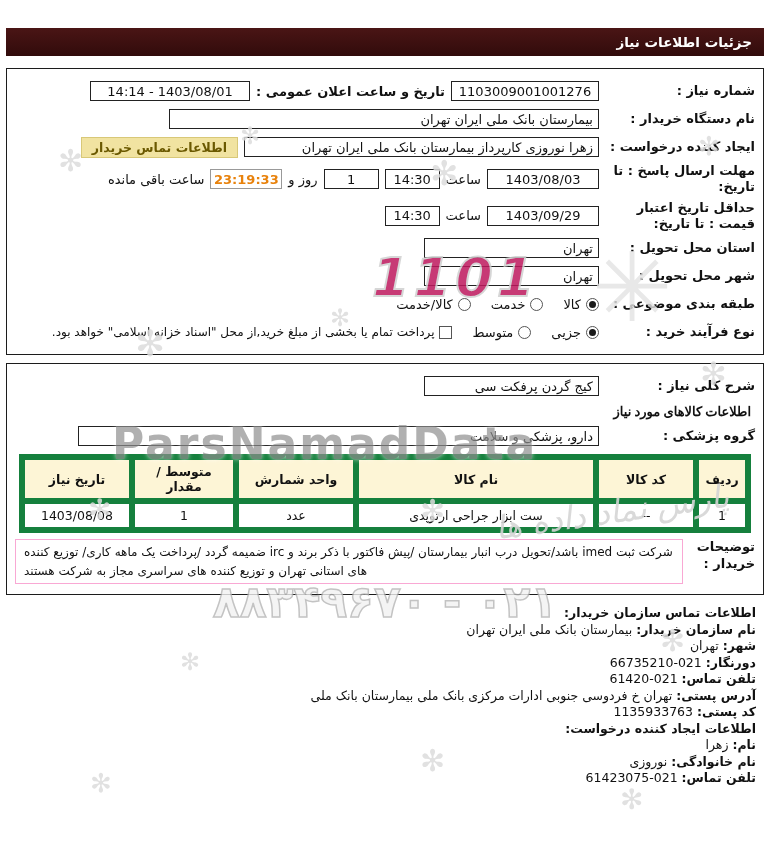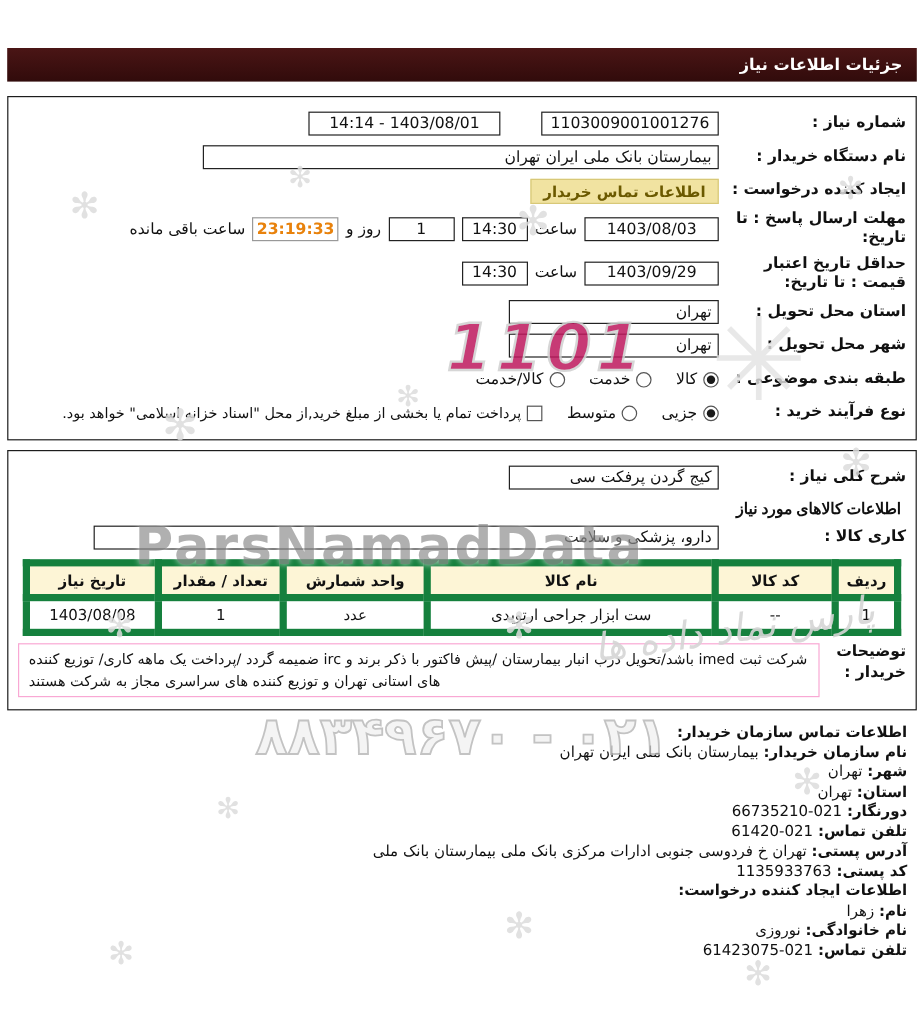--- a/index.html
+++ b/index.html
@@ -1,38 +1,38 @@
 <!DOCTYPE html>
 <html lang="fa" dir="rtl"><head>
 <meta charset="utf-8">
 <style>
   html,body { margin:0; padding:0; background:#fff; }
   body { width:770px; height:845px; overflow:hidden; position:relative;
          font-family:"DejaVu Sans", sans-serif; direction:rtl; color:#111; }
   .page { position:relative; width:770px; height:845px; }
 
   
-  .topbar { margin:40px 6px 0; height:28px;
+  .topbar { margin:28px 6px 0; height:28px;
             background:linear-gradient(#4a1515,#310b0b);
             display:flex; align-items:center; padding:0 12px;
             color:#fff; font-size:13.5px; font-weight:bold; }
 
   
   .box { border:1px solid #1c1c1c; margin:12px 6px 0; padding:6px 4px; background:#fff; }
   .box2 { margin-top:8px; }
 
   .frow { display:flex; align-items:center; gap:6px; margin:4px 4px; min-height:24px; font-size:13px; }
   .w-label { width:150px; flex-shrink:0; font-weight:bold; line-height:1.25; }
   .inline-lbl { font-weight:bold; white-space:nowrap; }
   .word { white-space:nowrap; }
 
   .ibox { border:1px solid #222; background:#fff; min-height:20px;
           display:flex; align-items:center; padding:0 5px; font-size:13px; box-sizing:border-box; }
   .center { justify-content:center; }
-  .w145 { width:148px;margin-left:28px; } .w160 { width:160px; } .w430 { width:430px; }
+  .w145 { width:148px; } .w160 { width:160px; } .w430 { width:430px; }
   .w355 { width:355px; } .w100 { width:112px; } .w55 { width:55px; }
   .w175 { width:175px; }
   .grow { flex:1; }
 
   .countdown { border:1px solid #999; color:#e8820c; font-weight:bold; width:72px; }
 
   .contact-link { background:#f1e3a1; border:1px solid #d8c878; color:#6b5900;
                   font-weight:bold; font-size:12.5px; padding:2px 10px; white-space:nowrap; cursor:pointer; }
 
   .opt { display:flex; align-items:center; gap:5px; margin-left:14px; }
@@ -82,30 +82,32 @@
 
   <div class="topbar">
     <span>جزئیات اطلاعات نیاز</span>
   </div>
 
   <div class="box b1">
 
     <div class="frow">
       <span class="w-label">شماره نیاز :</span>
       <span class="ibox w145 center">1103009001001276</span>
+      <span class="inline-lbl">تاریخ و ساعت اعلان عمومی :</span>
       <span class="ibox w160 center">1403/08/01 - 14:14</span>
     </div>
 
     <div class="frow">
       <span class="w-label">نام دستگاه خریدار :</span>
       <span class="ibox w430">بیمارستان بانک ملی ایران تهران</span>
     </div>
 
     <div class="frow">
       <span class="w-label">ایجاد کننده درخواست :</span>
+      <span class="ibox w355">زهرا نوروزی کارپرداز بیمارستان بانک ملی ایران تهران</span>
       <span class="contact-link">اطلاعات تماس خریدار</span>
     </div>
 
     <div class="frow">
       <span class="w-label">مهلت ارسال پاسخ : تا تاریخ:</span>
       <span class="ibox w100 center">1403/08/03</span>
       <span class="word">ساعت</span>
       <span class="ibox w55 center">14:30</span>
       <span class="ibox w55 center">1</span>
       <span class="word">روز و</span>
@@ -166,32 +168,32 @@
   <div class="box box2">
 
     <div class="frow">
       <span class="w-label">شرح کلی نیاز :</span>
       <span class="ibox w175">کیج گردن پرفکت سی</span>
     </div>
 
     <div class="section-title">اطلاعات کالاهای مورد نیاز</div>
 
     <div class="frow">
-      <span class="w-label">کاری کالا :</span>
+      <span class="w-label">گروه پزشکی :</span>
       <span class="ibox grow" style="margin-left:63px;">دارو، پزشکی و سلامت</span>
     </div>
 
     <table class="items">
       <thead>
         <tr>
           <th class="col-row">ردیف</th>
           <th class="col-code">کد کالا</th>
           <th>نام کالا</th>
           <th class="col-unit">واحد شمارش</th>
-          <th class="col-qty">تعداد / مقدار</th>
+          <th class="col-qty">متوسط / مقدار</th>
           <th class="col-date">تاریخ نیاز</th>
         </tr>
       </thead>
       <tbody>
         <tr>
           <td>1</td>
           <td>--</td>
           <td>ست ابزار جراحی ارتوپدی</td>
           <td>عدد</td>
           <td>1</td>
@@ -203,21 +205,20 @@
     <div class="frow notes-row">
       <span class="notes-label">توضیحات خریدار :</span>
       <span class="notes-box">شرکت ثبت imed باشد/تحویل درب انبار بیمارستان /پیش فاکتور با ذکر برند و irc ضمیمه گردد /پرداخت یک ماهه کاری/ توزیع کننده های استانی تهران و توزیع کننده های سراسری مجاز به شرکت هستند</span>
     </div>
   </div>
 
   <div class="contact-block">
     <div class="cline"><b>اطلاعات تماس سازمان خریدار:</b></div>
     <div class="cline"><b>نام سازمان خریدار:</b> <span>بیمارستان بانک ملی ایران تهران</span></div>
     <div class="cline"><b>شهر:</b> <span>تهران</span></div>
-    <div class="cline"><b>استان:</b> <span>تهران</span></div>
     <div class="cline"><b>دورنگار:</b> <span>021-66735210</span></div>
     <div class="cline"><b>تلفن تماس:</b> <span>021-61420</span></div>
     <div class="cline"><b>آدرس پستی:</b> <span>تهران خ فردوسی جنوبی ادارات مرکزی بانک ملی بیمارستان بانک ملی</span></div>
     <div class="cline"><b>کد پستی:</b> <span>1135933763</span></div>
     <div class="cline"><b>اطلاعات ایجاد کننده درخواست:</b></div>
     <div class="cline"><b>نام:</b> <span>زهرا</span></div>
     <div class="cline"><b>نام خانوادگی:</b> <span>نوروزی</span></div>
     <div class="cline"><b>تلفن تماس:</b> <span>021-61423075</span></div>
   </div>
 

